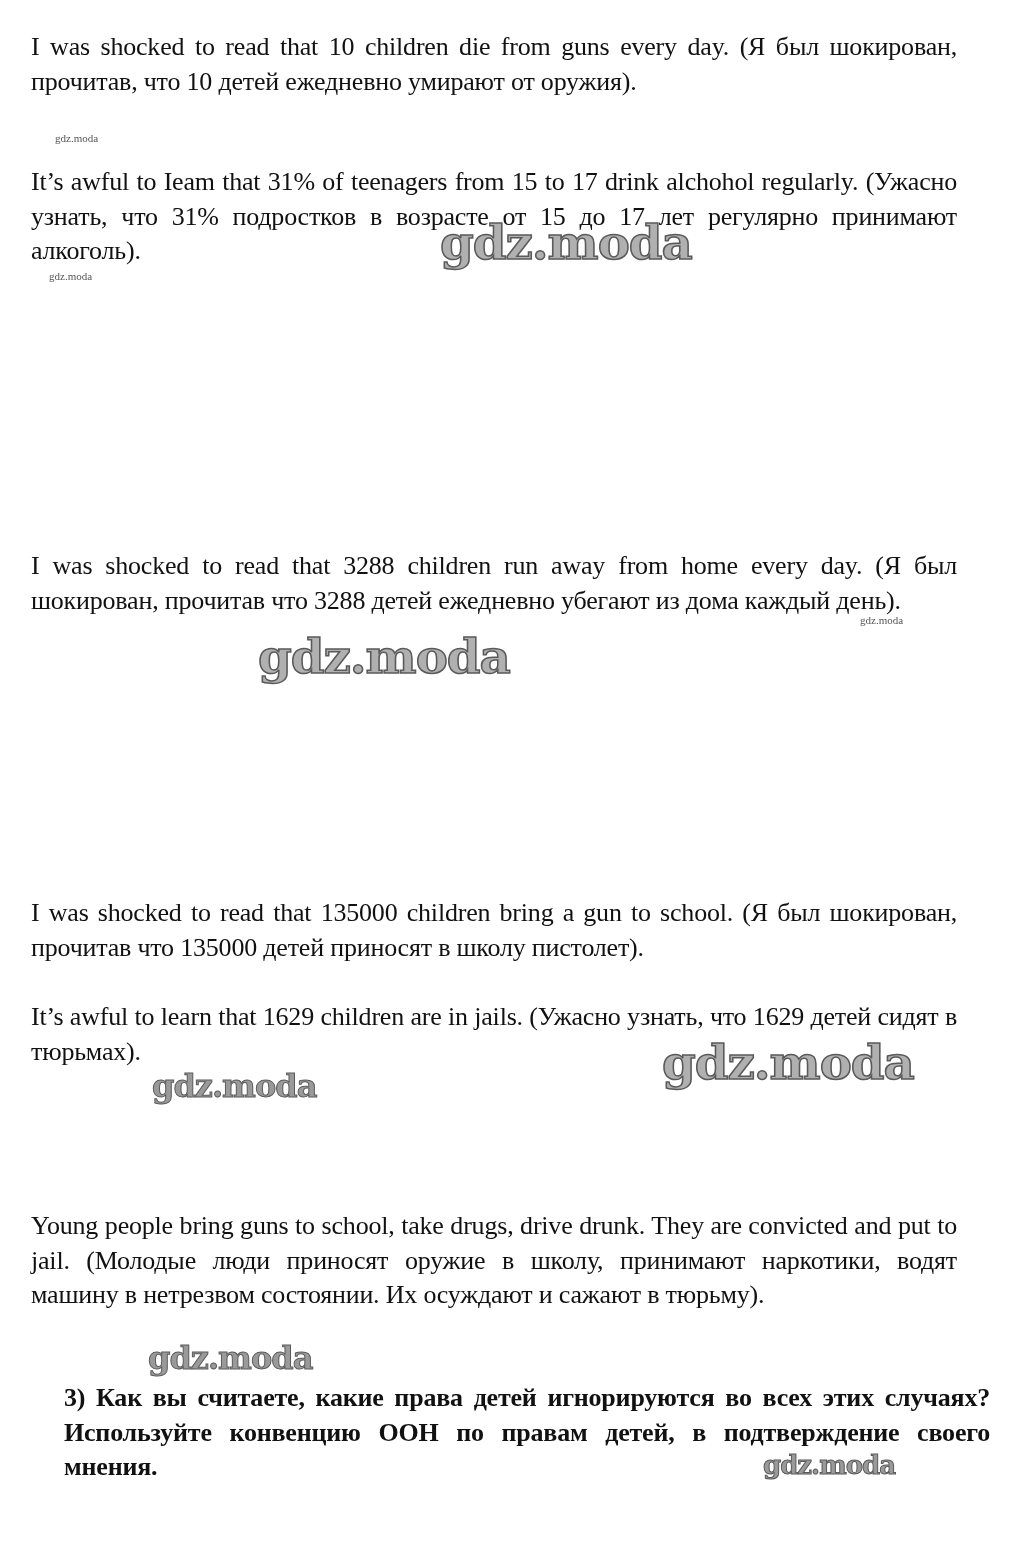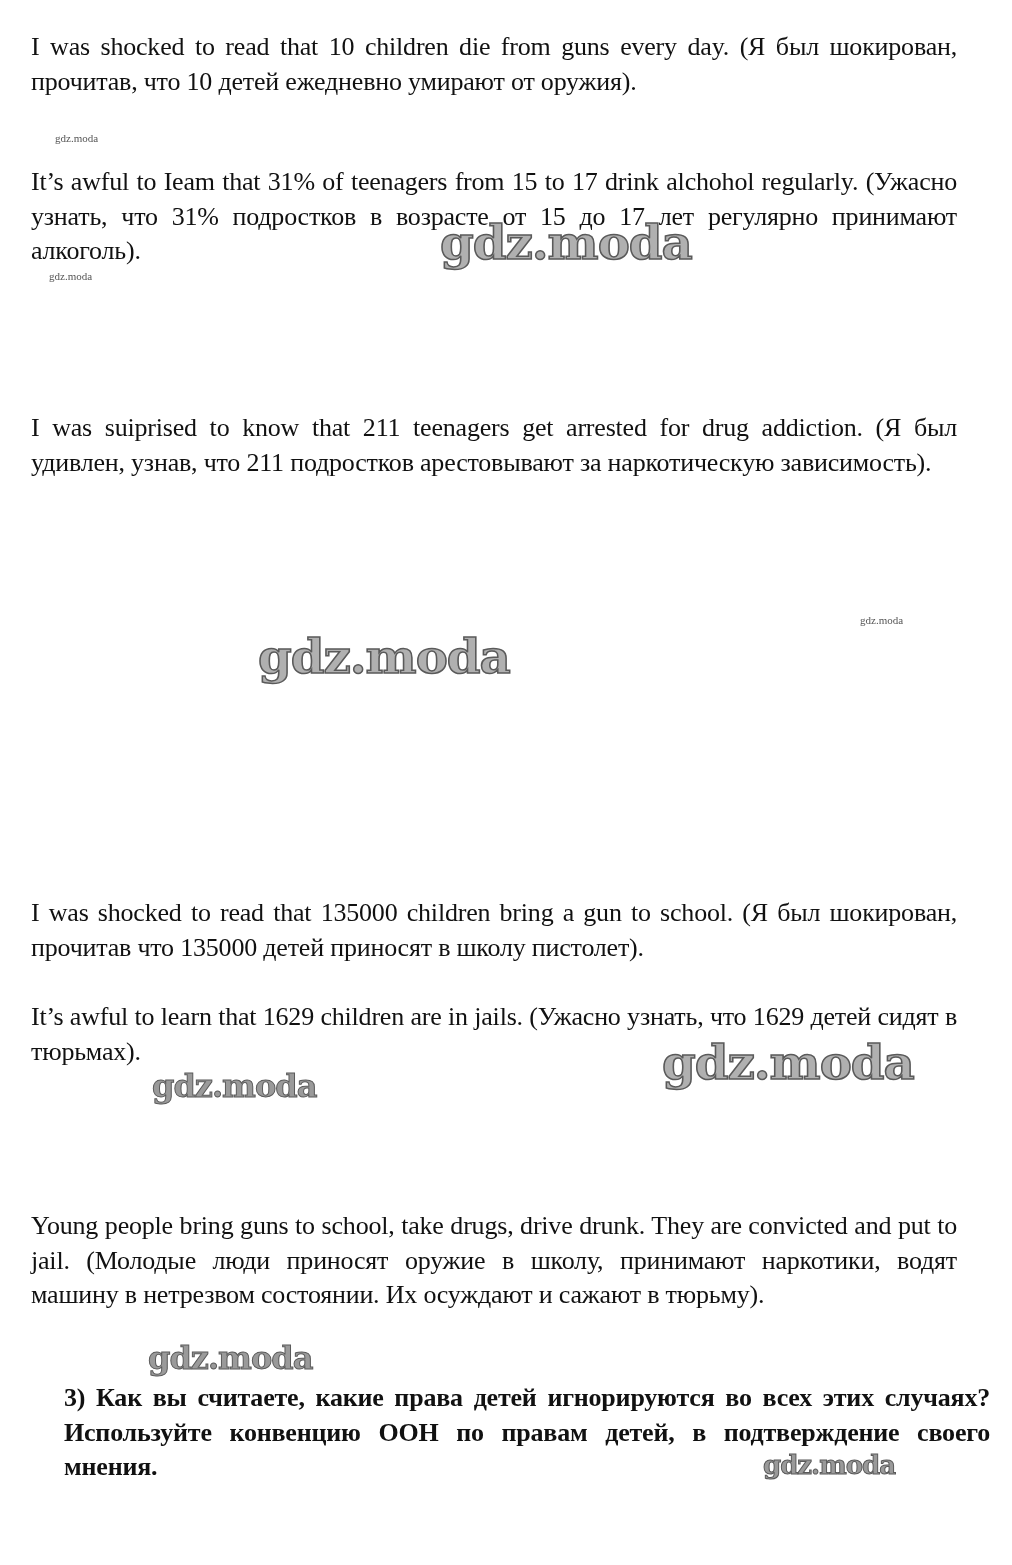--- a/index.html
+++ b/index.html
@@ -72,22 +72,22 @@
 </head>
 <body>
 
 <div class="page">
 
   <p class="para" style="top:30px;">I was shocked to read that 10 children die from guns every day. (Я был шокирован, прочитав, что 10 детей ежедневно умирают от оружия).</p>
 
   <p class="para" style="top:139px;margin-top:26px;">It’s awful to Ieam that 31% of teenagers from 15 to 17 drink alchohol regularly. (Ужасно узнать, что 31% подростков в возрасте от 15 до 17 лет регулярно принимают алкоголь).</p>
 
 
-  <p class="para" style="top:411px;">I was suiprised to know that 211 teenagers get arrested for drug addiction. (Я был удивлен, узнав, что 211 подростков арестовывают за наркотическую зависимость).</p>
 
+  <p class="para" style="top:549px;">I was shocked to read that 3288 children run away from home every day. (Я был шокирован, прочитав что 3288 детей ежедневно убегают из дома каждый день).</p>
 
 
 
   <p class="para" style="top:896px;">I was shocked to read that 135000 children bring a gun to school. (Я был шокирован, прочитав что 135000 детей приносят в школу пистолет).</p>
 
   <p class="para" style="top:1000px;">It’s awful to learn that 1629 children are in jails. (Ужасно узнать, что 1629 детей сидят в тюрьмах).</p>
 
 
   <p class="para" style="top:1209px;">Young people bring guns to school, take drugs, drive drunk. They are convicted and put to jail. (Молодые люди приносят оружие в школу, принимают наркотики, водят машину в нетрезвом состоянии. Их осуждают и сажают в тюрьму).</p>
 

